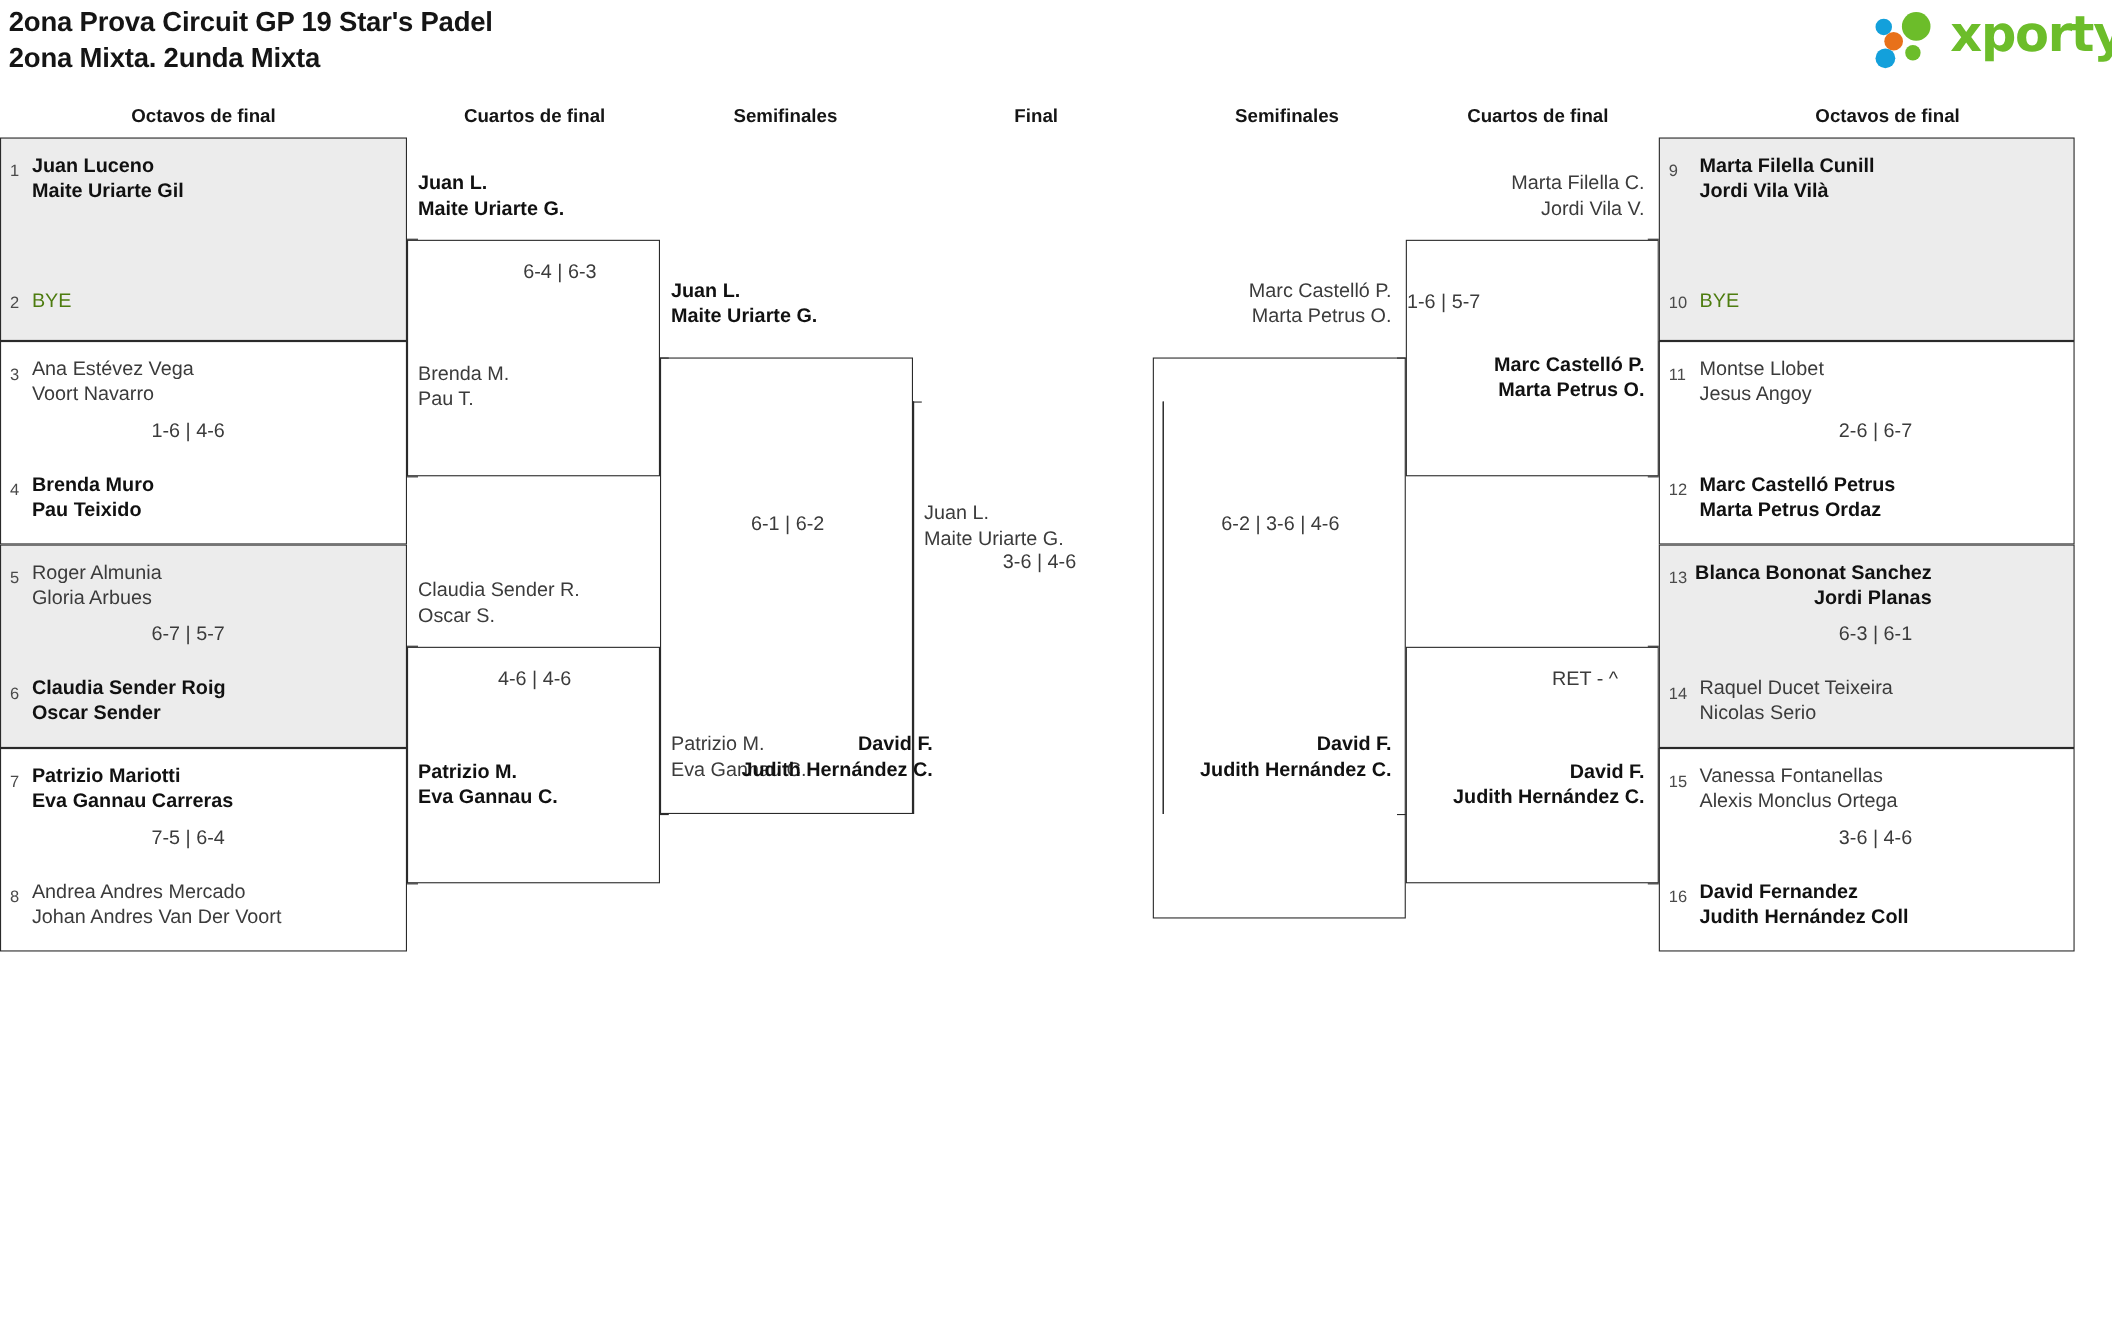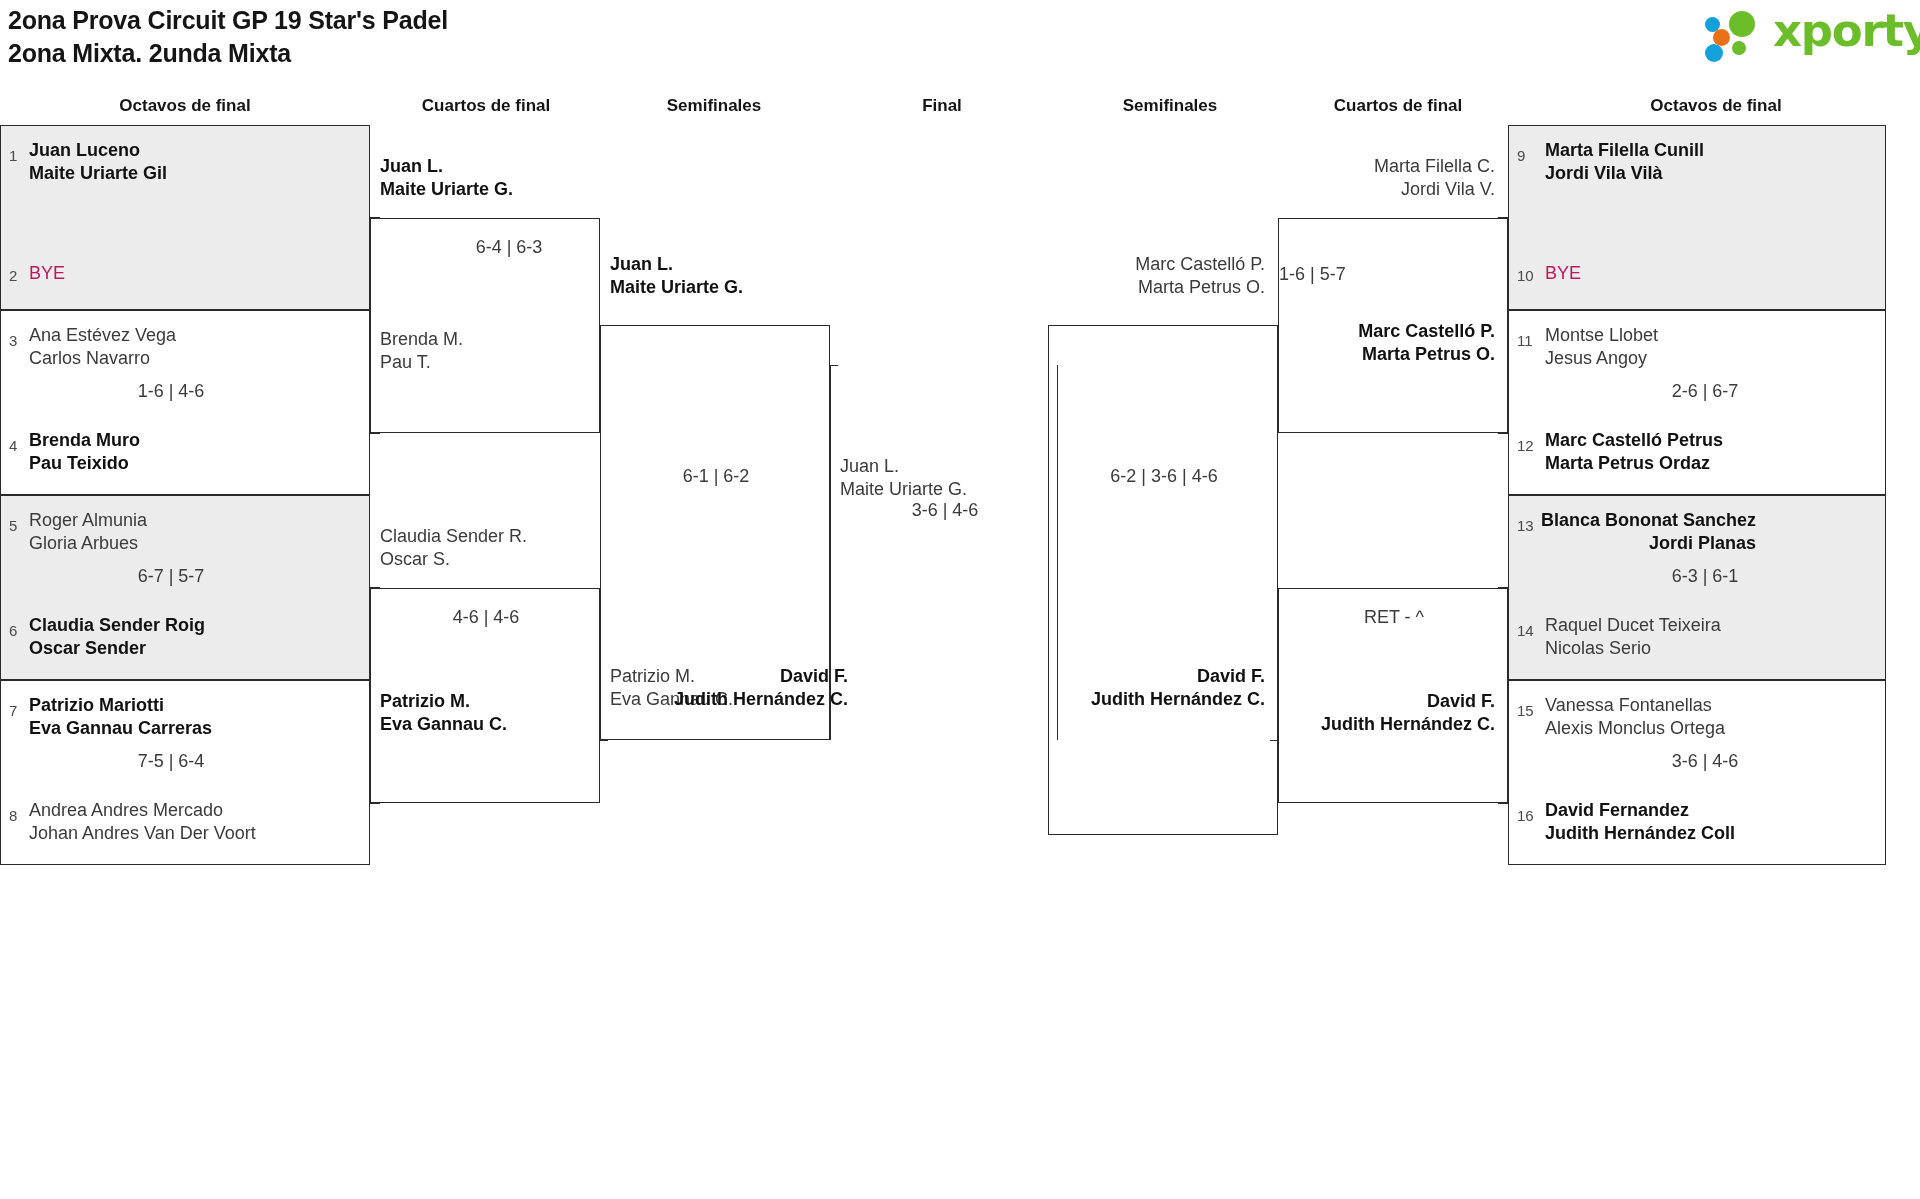--- a/index.html
+++ b/index.html
@@ -22,21 +22,21 @@
   .round-head{position:absolute;top:96px;text-align:center;font-size:17px;font-weight:700;color:#151515;}
   
   .slot{position:absolute;box-sizing:border-box;}
   .slot.shaded{background:#ececec;}
   .slot.bordered{border:1px solid #2a2a2a;}
   .names{position:absolute;line-height:1.28;font-size:18px;white-space:nowrap;}
   .names.bold{font-weight:700;color:#111;}
   .names.plain{font-weight:400;color:#3b3b3b;}
   .seed{position:absolute;font-size:15px;color:#4a4a4a;font-weight:400;}
   .score{position:absolute;font-size:18px;color:#3b3b3b;white-space:nowrap;}
-  .bye{position:absolute;font-size:18px;color:#be185d;}
+  .bye{position:absolute;font-size:18px;color:#4d7c0f;}
   
   .vline{position:absolute;background:#2a2a2a;width:1px;}
   .hline{position:absolute;background:#2a2a2a;height:1px;}
 </style>
 </head>
 <body>
 
 <div id="header">
   <div id="title-block">
     <div class="title-line">2ona Prova Circuit GP 19 Star's Padel</div>
@@ -67,21 +67,21 @@
   <span class="names bold" style="left:28px;top:13px;">
     <span>Juan Luceno</span><br><span>Maite Uriarte Gil</span>
   </span>
   <span class="seed" style="left:8px; top:141px;">2</span>
   <span class="bye" style="left:28px;top:137px;">BYE</span>
 </div>
 
 <div class="slot bordered" style="left:0px;top:310px;width:370px;height:185px;">
   <span class="seed" style="left:8px; top:21px;">3</span>
   <span class="names plain" style="left:28px;top:13px;">
-    <span>Ana Estévez Vega</span><br><span>Carlos Navarro</span>
+    <span>Ana Estévez Vega</span><br><span>Voort Navarro</span>
   </span>
   <span class="score" style="left:0px;top:70px;width:340px;text-align:center;">1-6 | 4-6</span>
   <span class="seed" style="left:8px; top:126px;">4</span>
   <span class="names bold" style="left:28px;top:118px;">
     <span>Brenda Muro</span><br><span>Pau Teixido</span>
   </span>
 </div>
 
 <div class="slot shaded bordered" style="left:0px;top:495px;width:370px;height:185px;">
   <span class="seed" style="left:8px; top:21px;">5</span>
@@ -161,21 +161,21 @@
   <span class="score" style="left:0px;top:18px;width:230px;text-align:left;margin-top:27px;">1-6 | 5-7</span>
 </div>
 <span class="names plain" style="right:425px;top:155px;text-align:right;">
   <span>Marta Filella C.</span><br><span>Jordi Vila V.</span>
 </span>
 <span class="names bold" style="right:425px;top:320px;text-align:right;">
   <span>Marc Castelló P.</span><br><span>Marta Petrus O.</span>
 </span>
 
 <div class="slot bordered" style="left:1278px;top:588px;width:230px;height:215px;">
-  <span class="score" style="left:0px;top:18px;width:230px;text-align:center;">RET - ^</span>
+  <span class="score" style="left:0px;top:18px;width:230px;text-align:center;padding-left:47px;">RET - ^</span>
 </div>
 <span class="names bold" style="right:425px;top:690px;text-align:right;">
   <span>David F.</span><br><span>Judith Hernández C.</span>
 </span>
 
 <div class="slot shaded bordered" style="left:1508px;top:125px;width:378px;height:185px;">
   <span class="seed" style="left:8px; top:21px;">9</span>
   <span class="names bold" style="left:36px;top:13px;">
     <span>Marta Filella Cunill</span><br><span>Jordi Vila Vilà</span>
   </span>

